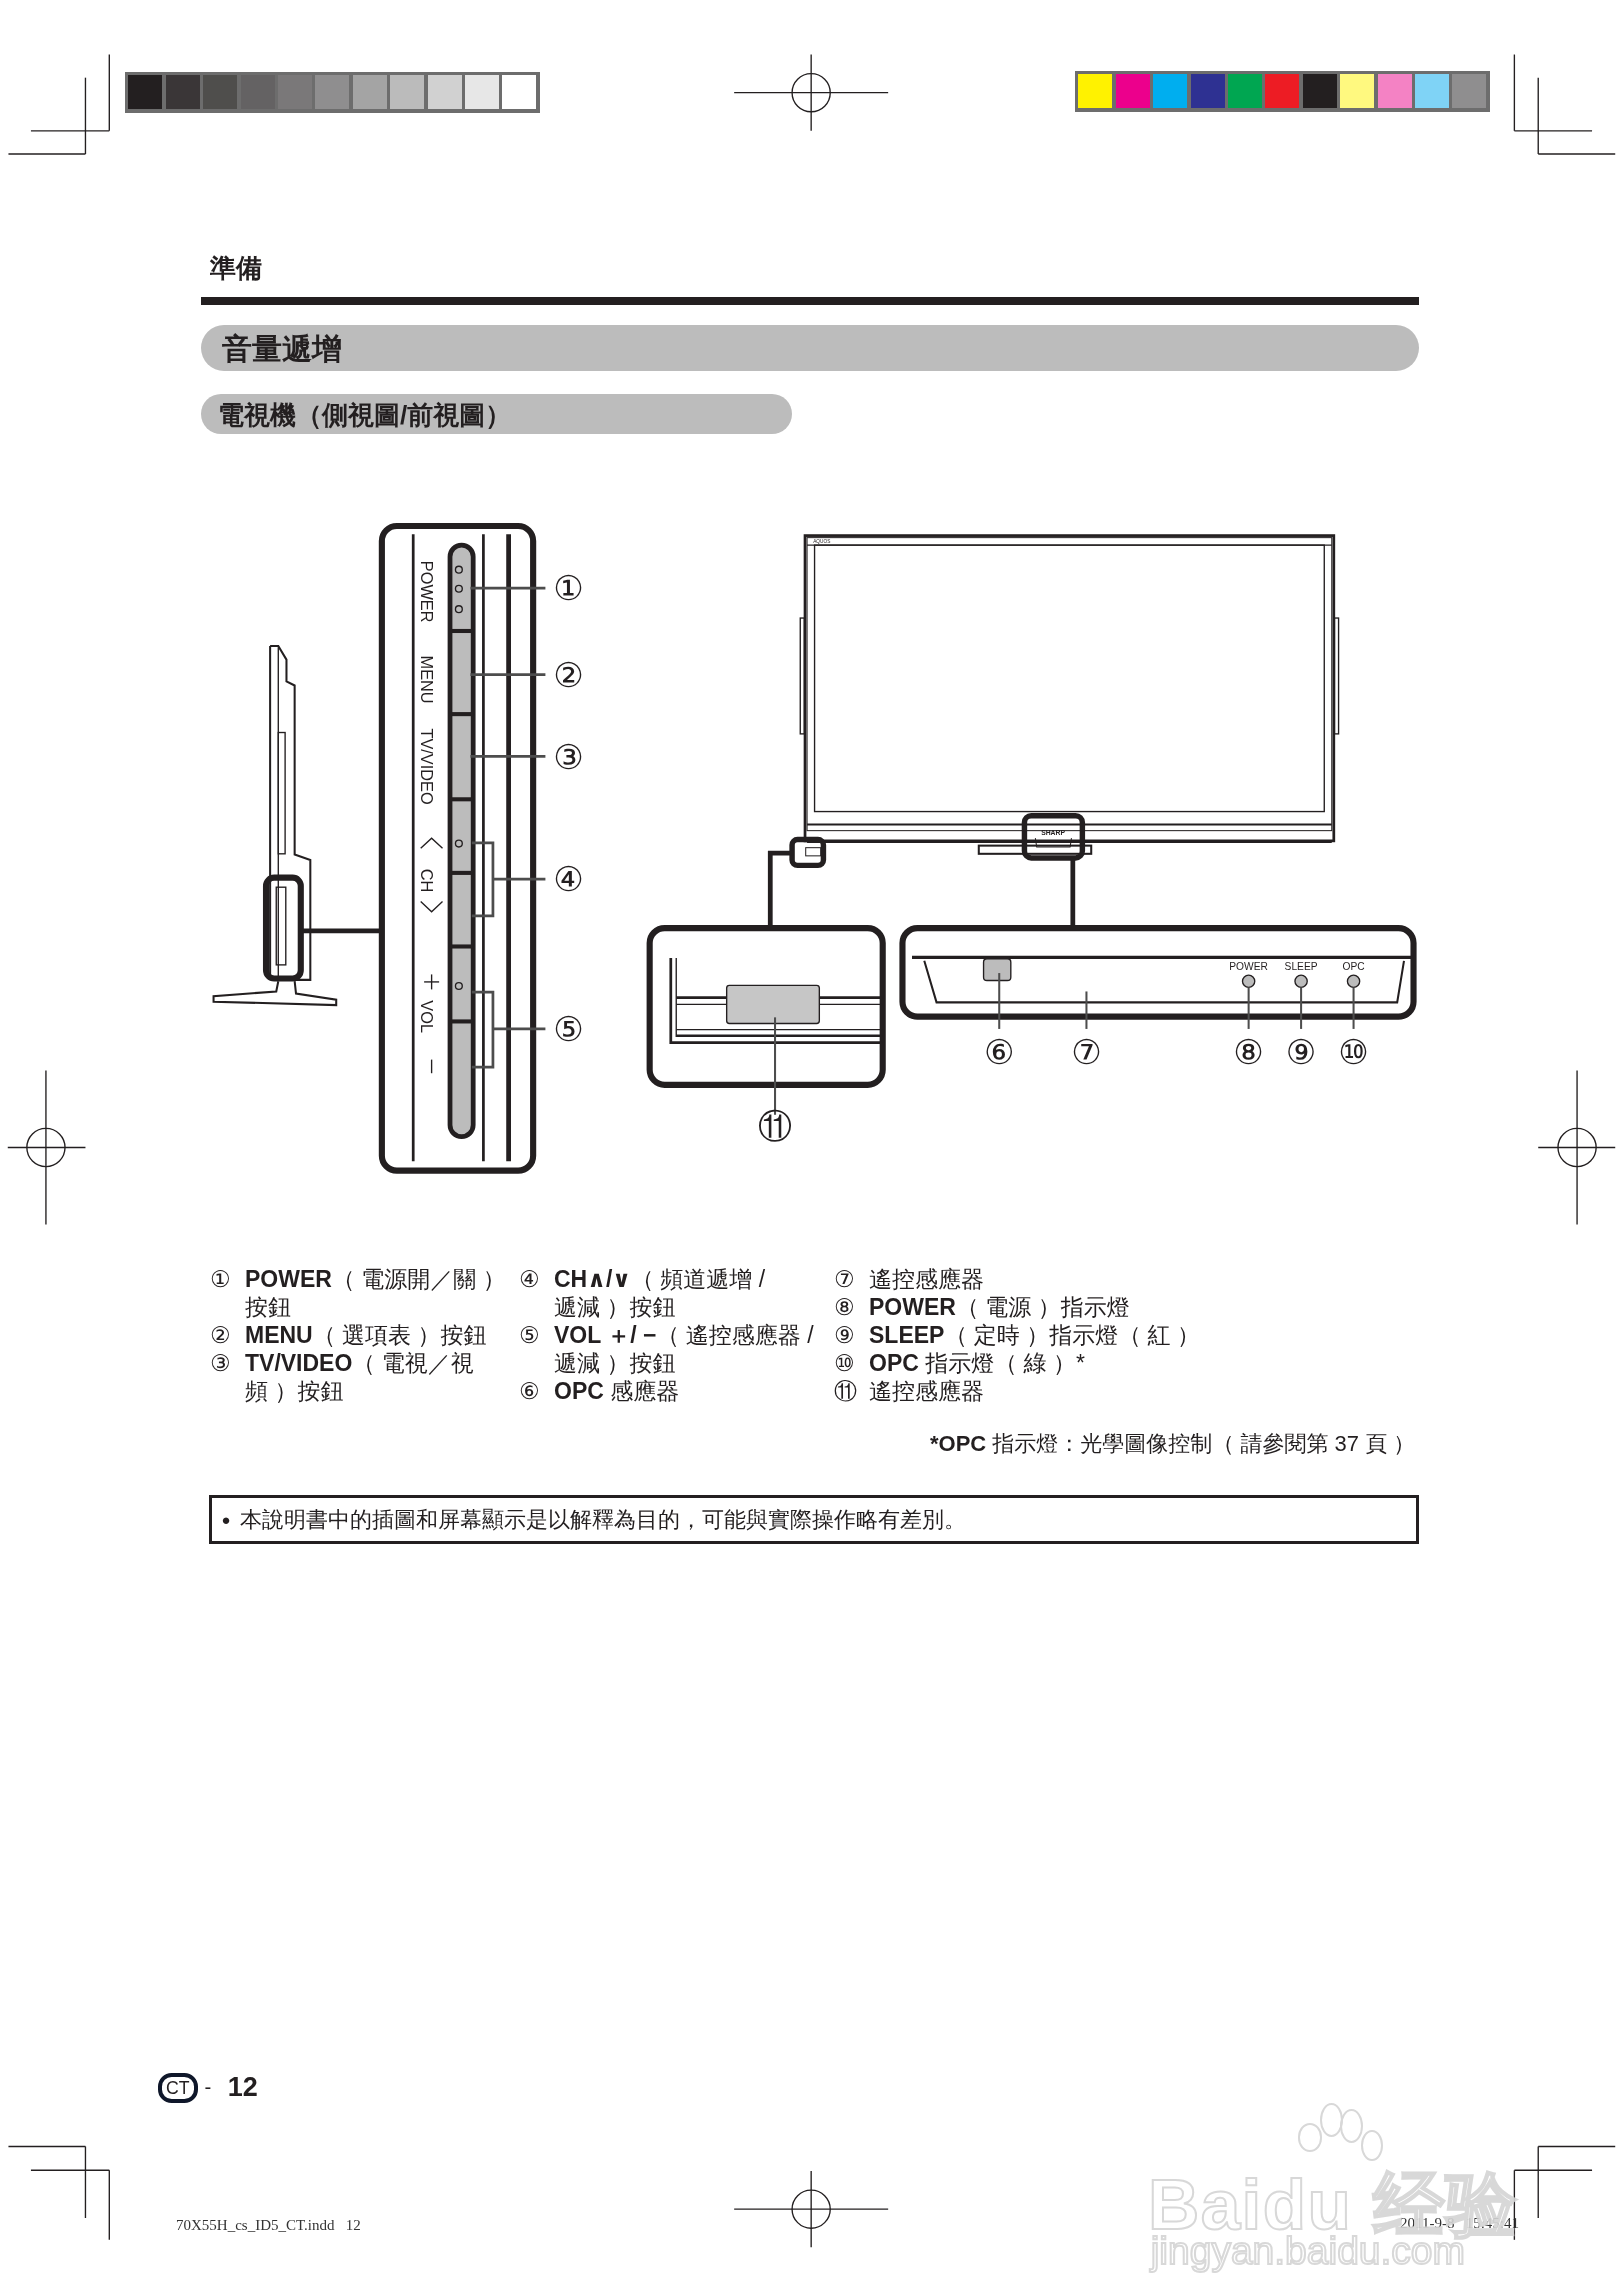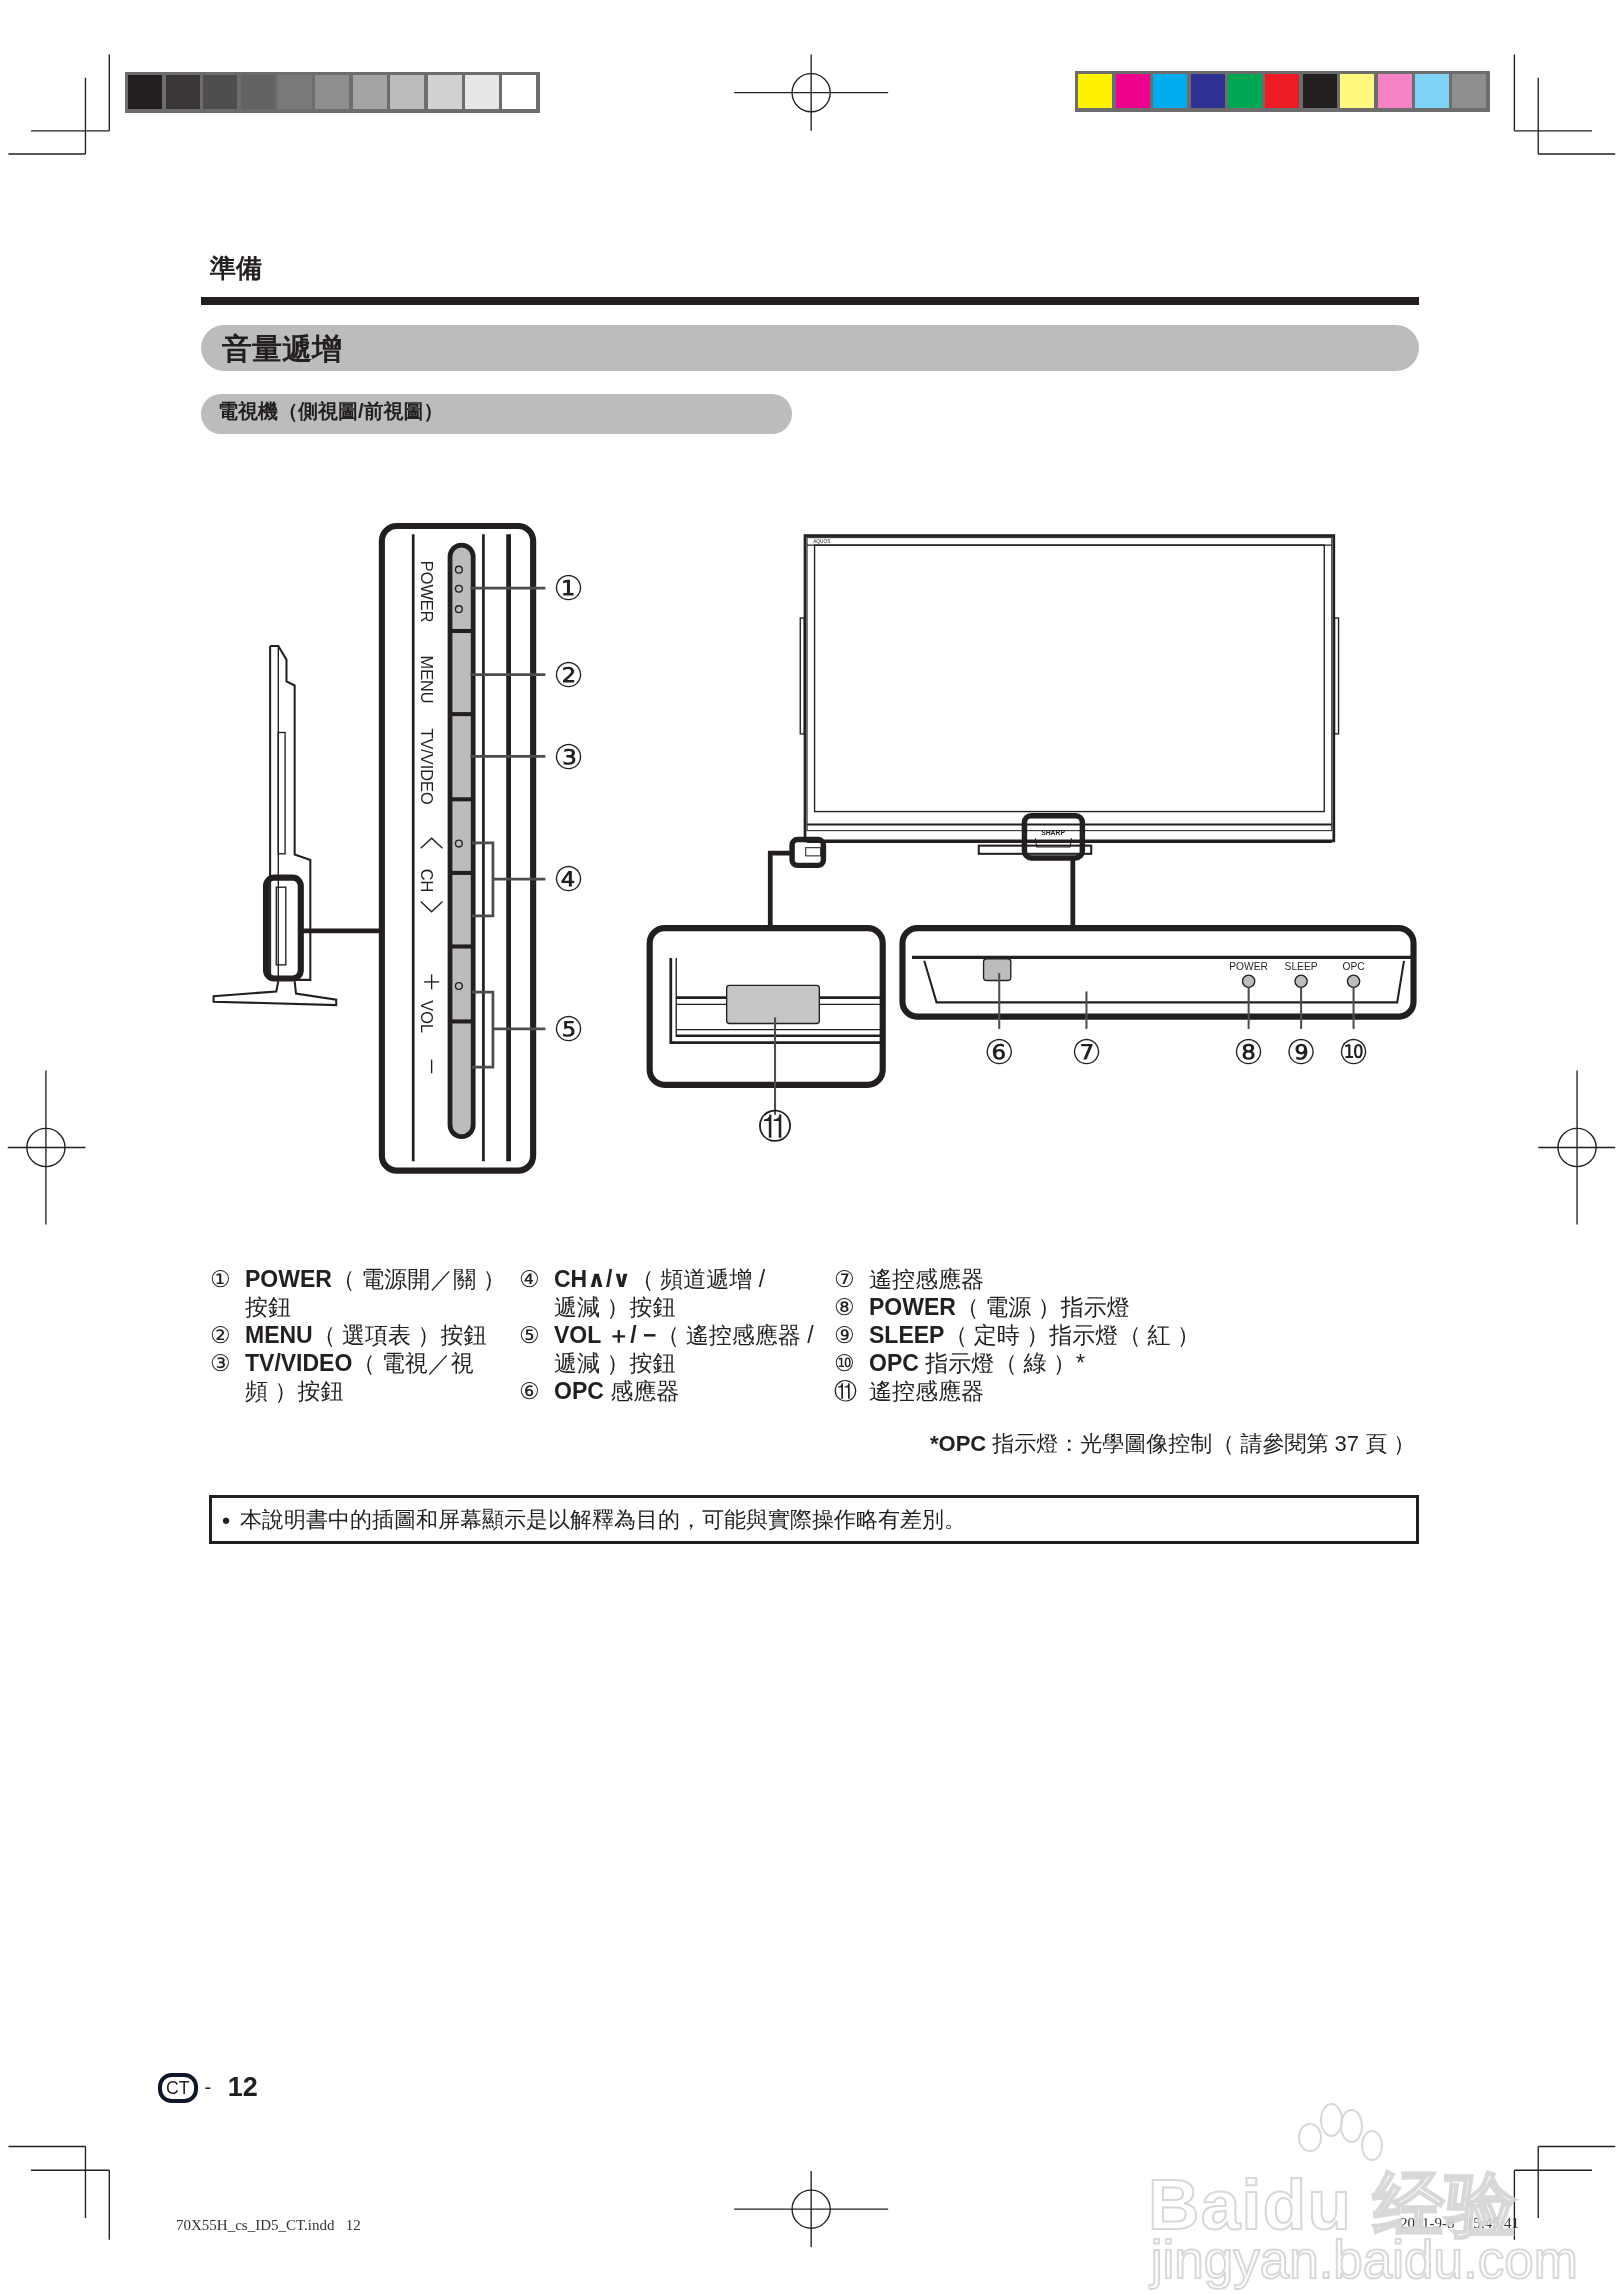--- a/index.html
+++ b/index.html
@@ -88,21 +88,21 @@
   </g>
 </svg>
 
 <div class="section-title" style="left:210px; top:251px; font-size:26px;">準備</div>
 <div class="abs" style="left:201px; top:297px; width:1218px; height:8.2px; background:#231f20;"></div>
 
 <div class="abs" style="left:201px; top:325px; width:1218px; height:46px; background:#bcbcbc; border-radius:23px;"></div>
 <div class="section-title" style="left:222px; top:329px; font-size:30px;">音量遞增</div>
 
 <div class="abs" style="left:201px; top:394px; width:591px; height:40px; background:#bcbcbc; border-radius:20px;"></div>
-<div class="section-title" style="left:218px; top:398px; font-size:20px;">電視機（側視圖/前視圖）</div>
+<div class="section-title" style="left:218px; top:398px; font-size:26px;">電視機（側視圖/前視圖）</div>
 
 <svg width="1623" height="2295" viewBox="0 0 2381 3368">
 
   <g stroke="#231f20" fill="none" stroke-width="3">
     <path d="M396 948 L408 948 L420 968 L420 1000 L432 1006 L432 1254 L455 1262 L455 1438 L432 1438"></path>
     <path d="M396 948 L396 1438"></path>
     <line x1="408" y1="950" x2="408" y2="1438" stroke-width="2"></line>
     <rect x="408" y="1075" width="10" height="178" stroke-width="2"></rect>
     <path d="M408 1440 L405 1455 L313 1462 L313 1470 L493 1475 L493 1467 L434 1458 L432 1440"></path>
 
@@ -300,15 +300,15 @@
 <div class="abs mono-small" style="left:1360px; top:2215px; font-size:15px; color:#333; white-space:pre;">2011-9-8   15:45:41</div>
 
 <div class="abs" style="left:1148px; top:2103px; width:382px; height:164px; color:#ffffff; -webkit-text-stroke:2px #d4d4d4; opacity:0.9;">
   <div style="position:absolute; left:150px; top:0; width:68px; height:41px;">
     <span style="position:absolute; left:0; top:20.4px; width:20.4px; height:24.5px; border:2px solid #d4d4d4; border-radius:50%;"></span>
     <span style="position:absolute; left:22px; top:0; width:19px; height:30px; border:2px solid #d4d4d4; border-radius:50%;"></span>
     <span style="position:absolute; left:42px; top:5.5px; width:19px; height:30px; border:2px solid #d4d4d4; border-radius:50%;"></span>
     <span style="position:absolute; left:63px; top:27px; width:17.7px; height:27px; border:2px solid #d4d4d4; border-radius:50%;"></span>
   </div>
   <div style="position:absolute; left:0; top:55px; font-size:71px; font-weight:bold; letter-spacing:1.4px;">Baidu 经验</div>
-  <div style="position:absolute; left:2.7px; top:126px; font-size:53px;">jingyan.baidu.com</div>
+  <div style="position:absolute; left:2.7px; top:126px; font-size:39px;">jingyan.baidu.com</div>
 </div>
 
 
 </body></html>

